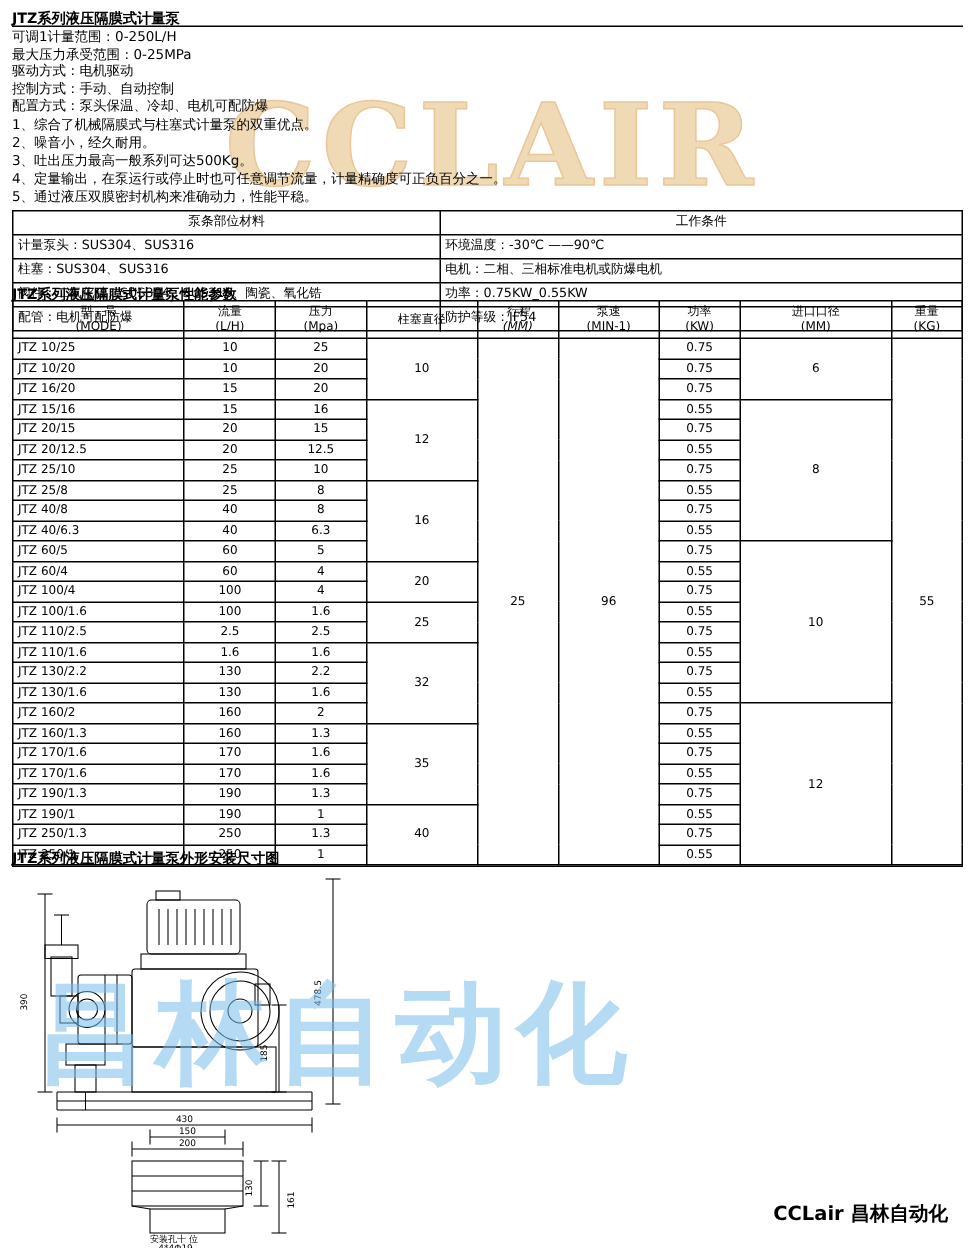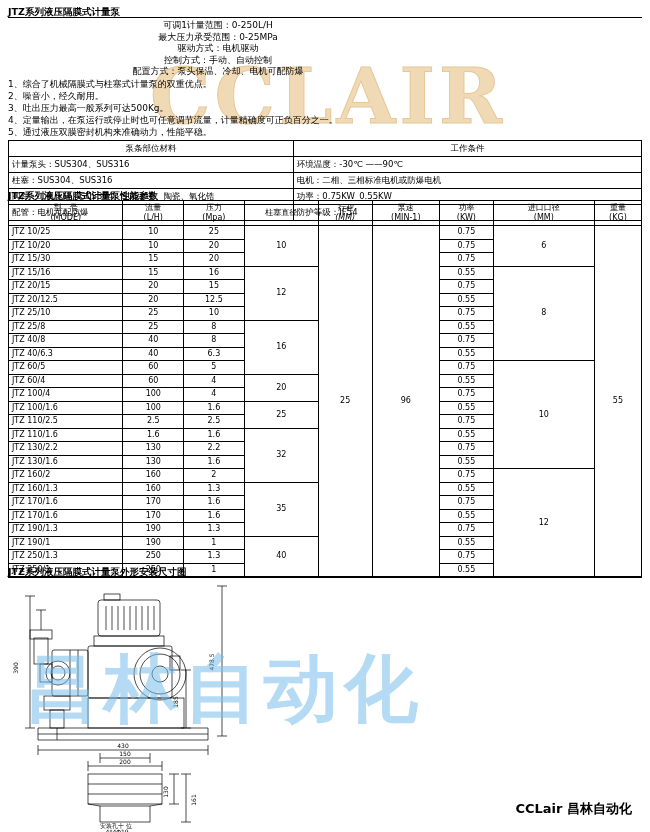--- a/index.html
+++ b/index.html
@@ -40,21 +40,21 @@
     margin:0;padding:0;
     position:absolute;
   }
 
   
   .intro{
     position:absolute;left:8px;top:20px;width:420px;
     line-height:11.5px;font-size:9px;
     z-index:2;
   }
-  .intro div{white-space:nowrap;text-align:center;}
+  .intro div{white-space:nowrap;}
 
   
   .notes{
     position:absolute;left:8px;top:78px;width:520px;
     line-height:12px;font-size:9px;z-index:2;
   }
   .notes div{white-space:nowrap;}
 
   
   table{border-collapse:collapse;}
@@ -180,21 +180,21 @@
           <td class="num" rowspan="3">6</td>
           <td class="num" rowspan="26">55</td>
         </tr>
         <tr>
           <td class="model">JTZ 10/20</td>
           <td class="num">10</td>
           <td class="num">20</td>
           <td class="num">0.75</td>
         </tr>
         <tr>
-          <td class="model">JTZ 15/30</td>
+          <td class="model">JTZ 16/20</td>
           <td class="num">15</td>
           <td class="num">20</td>
           <td class="num">0.75</td>
         </tr>
         <tr>
           <td class="model">JTZ 15/16</td>
           <td class="num">15</td>
           <td class="num">16</td>
           <td class="num" rowspan="4">12</td>
           <td class="num">0.55</td>

